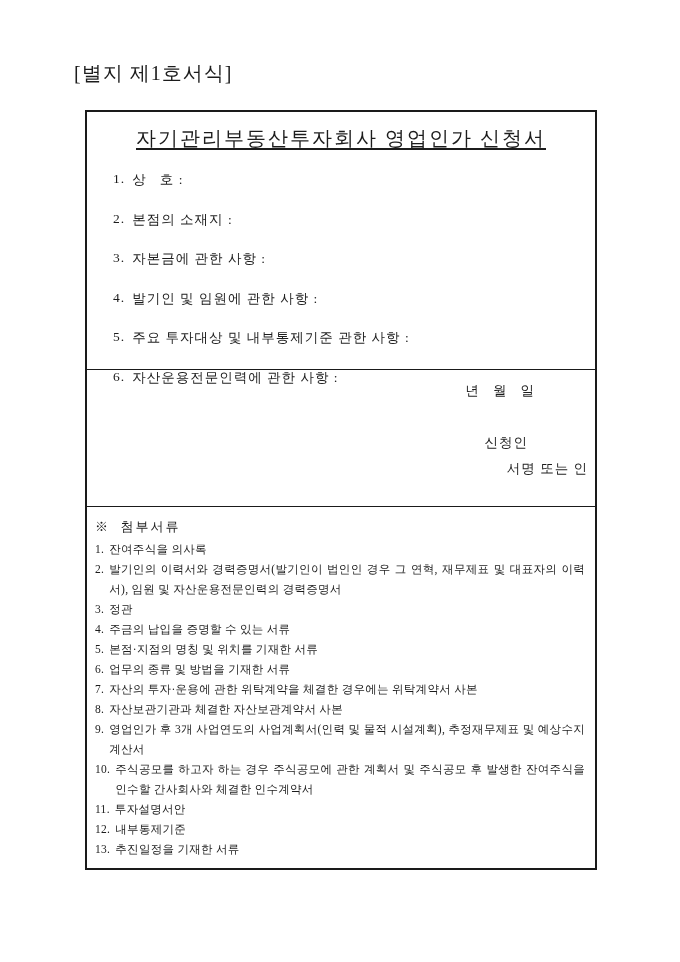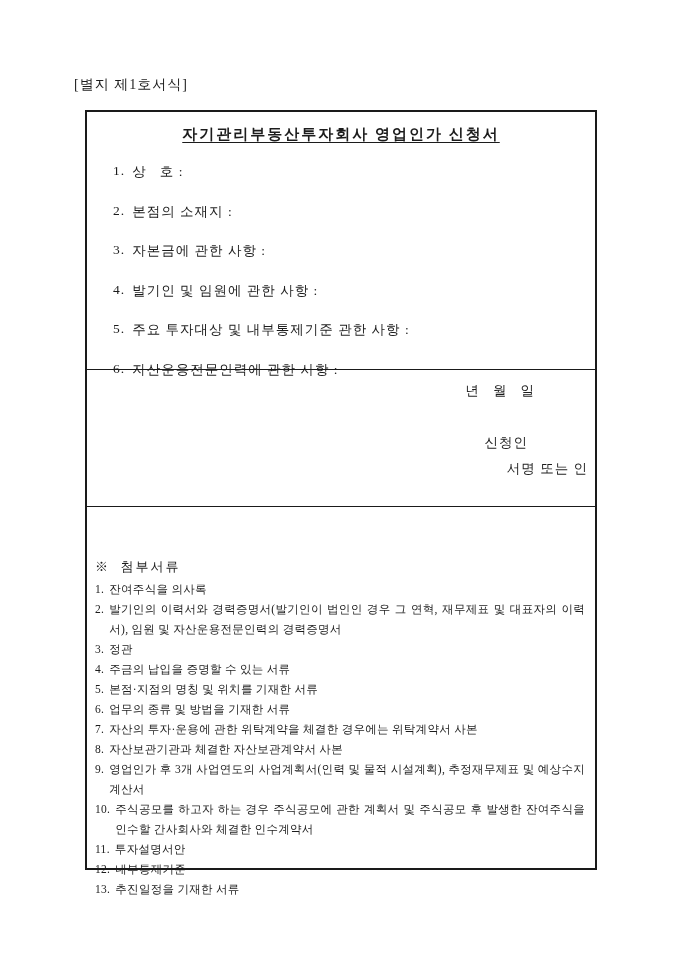--- a/index.html
+++ b/index.html
@@ -13,22 +13,22 @@
   }
   .page {
     position: relative;
     width: 680px;
     height: 962px;
     overflow: hidden;
   }
   .form-label {
     position: absolute;
     left: 74px;
-    top: 76px;
-    font-size: 14px;
+    top: 60px;
+    font-size: 20px;
     letter-spacing: 1px;
     white-space: pre;
   }
   .form-box {
     position: absolute;
     left: 85px;
     top: 110px;
     width: 508px;
     height: 756px;
     border: 2px solid #1a1a1a;
@@ -36,22 +36,22 @@
     background: #ffffff;
   }
   .section-fields {
     box-sizing: border-box;
     height: 258px;
     padding: 13px 26px 0 26px;
     border-bottom: 1.5px solid #1a1a1a;
   }
   .form-title {
     text-align: center;
-    font-weight: bold;
-    font-size: 15px;
+    font-weight: normal;
+    font-size: 20px;
     letter-spacing: 2px;
     text-decoration: underline;
     text-underline-offset: 3px;
     margin-bottom: 19px;
     white-space: pre;
   }
   .field-item {
     display: flex;
     font-size: 13.5px;
     letter-spacing: 1px;
@@ -100,21 +100,20 @@
     box-sizing: border-box;
     padding: 9px 10px 0 8px;
     font-size: 11.5px;
   }
   .attachments-heading {
     font-size: 13px;
     letter-spacing: 2px;
     line-height: 21px;
     margin-bottom: 2px;
     white-space: pre;
-    margin-top: 40px;
   }
   .attachment-item {
     display: flex;
     line-height: 20px;
     letter-spacing: 0.3px;
   }
   .attachment-number {
     margin-right: 5px;
     white-space: nowrap;
   }

